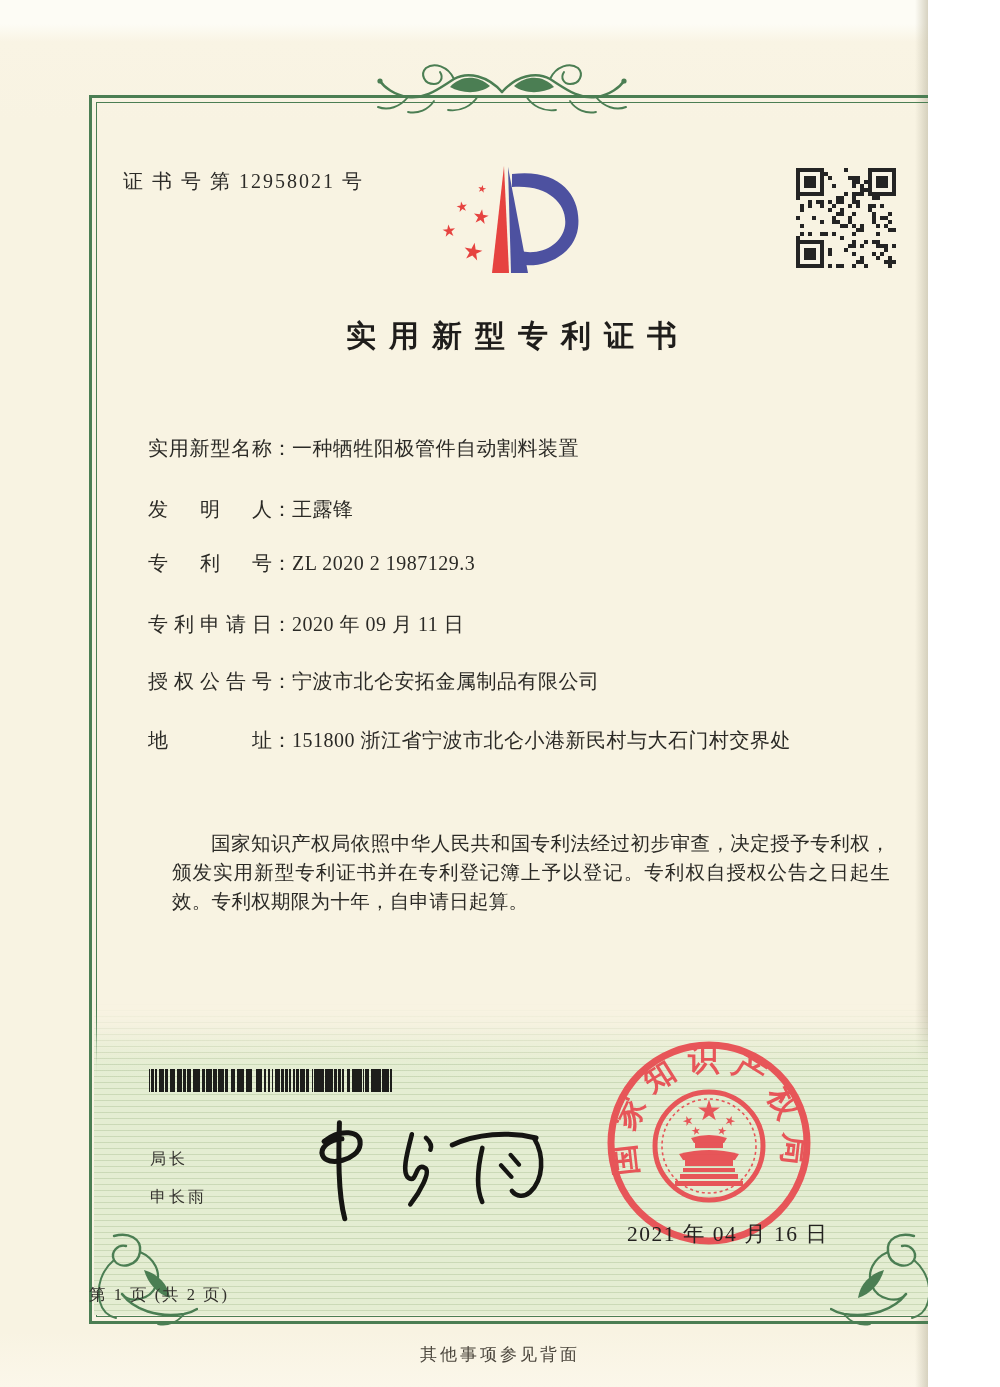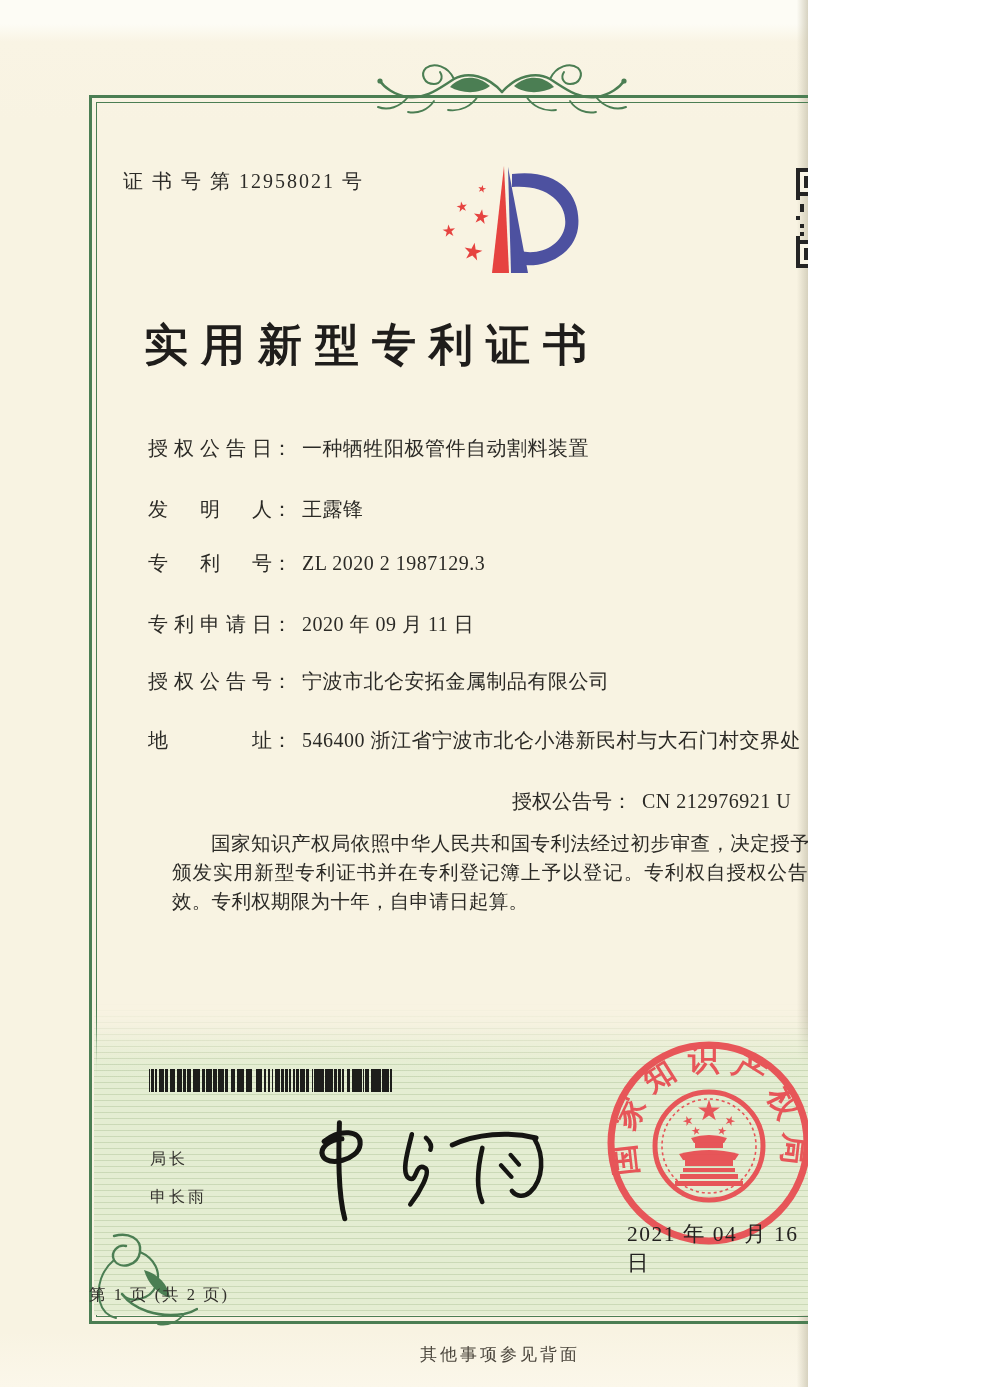--- a/index.html
+++ b/index.html
@@ -1,43 +1,43 @@
 <!DOCTYPE html>
 <html style="--border_green: #4b7e53; --seal_red: #e84a4f; --logo_red: #e64340; --logo_blue: #4d51a0; --paper: #f8f3e2; --tint_green: #e4edd2; --ink: #2b2a26;"><head>
 <meta charset="utf-8">
 <style>
   :root{
     --border_green:#4b7e53; --seal_red:#e84a4f; --logo_red:#e64340;
     --logo_blue:#4d51a0; --paper:#f8f3e2; --tint_green:#e4edd2; --ink:#2b2a26;
   }
   html,body{margin:0;padding:0;background:#fff;}
   .photo{
-    position:relative;width:808px;height:1387px;overflow:hidden;
+    position:relative;width:928px;height:1387px;overflow:hidden;
     font-family:"Liberation Serif","DejaVu Serif",serif;color:var(--ink);
     background:
       linear-gradient(90deg, rgba(210,205,185,0) 98.6%, rgba(205,200,180,.8) 100%),
       linear-gradient(180deg,#fdfcf5 0px,#fdfcf5 24px,#f9f4e4 42px,var(--paper) 120px,var(--paper) 96%,#fbf7ea 100%);
   }
   
   .frame{position:absolute;left:89px;top:95px;width:845px;height:1223px;
     border:3px solid var(--border_green);}
   .frame::after{content:"";position:absolute;inset:4px;border:1px solid var(--border_green);}
   
   .green-panel{position:absolute;left:94px;top:1004px;width:836px;height:311px;
     background:
       repeating-linear-gradient(180deg, rgba(128,158,102,.25) 0 1px, rgba(128,158,102,0) 1px 6px),
       linear-gradient(180deg, rgba(228,237,210,0) 0, rgba(228,237,210,.9) 40px, var(--tint_green) 75px);
     -webkit-mask-image:linear-gradient(180deg, rgba(0,0,0,0) 0, #000 60px);
             mask-image:linear-gradient(180deg, rgba(0,0,0,0) 0, #000 60px);}
   .cert-no{position:absolute;left:123px;top:168px;font-size:20px;letter-spacing:2px;color:#2c2b28;}
-  .title{position:absolute;left:89px;top:316px;width:845px;text-align:left;
-    font-size:44px;font-weight:bold;letter-spacing:13px;text-indent:13px;color:#1f1d1b;padding-left:42px;}
+  .title{position:absolute;left:89px;top:316px;width:845px;text-align:center;
+    font-size:30px;font-weight:bold;letter-spacing:13px;text-indent:13px;color:#1f1d1b;}
   .row{position:absolute;left:148px;white-space:nowrap;font-size:20px;color:var(--ink);}
   .f-label{display:inline-block;width:124px;text-align:justify;text-align-last:justify;}
-  .f-value{margin-left:10px;letter-spacing:.5px;text-align:center;}
+  .f-value{letter-spacing:.5px;text-align:center;}
   .grant2{left:512px;}
   .paras{position:absolute;left:142px;top:829px;width:718px;font-size:19.5px;
     line-height:29px;text-align:justify;color:var(--ink);margin-left:30px;}
   .paras p{margin:0;text-indent:2em;letter-spacing:.3px;}
   .signer{position:absolute;left:150px;top:1140px;font-size:16px;line-height:38px;
     letter-spacing:3px;color:#34332e;}
   .seal-date{position:absolute;left:627px;top:1219px;font-size:21.5px;letter-spacing:1.5px;color:#232220;}
   .page-no{position:absolute;left:89px;top:1284px;width:845px;text-align:left;
     font-size:16.5px;letter-spacing:2px;color:#33322d;}
   .back-note{position:absolute;left:0;top:1343px;width:1000px;text-align:center;
@@ -235,41 +235,38 @@
       <rect x="78" y="6" width="20" height="20" fill="#f8f4e6"></rect>
       <rect x="82" y="10" width="12" height="12" fill="#242424"></rect>
       <rect x="2" y="74" width="28" height="28" fill="#242424"></rect>
       <rect x="6" y="78" width="20" height="20" fill="#f8f4e6"></rect>
       <rect x="10" y="82" width="12" height="12" fill="#242424"></rect>
     </svg>
 
   <div class="title">实用新型专利证书</div>
 
   <div class="row" style="top:435px">
-    <span class="f-label">授权公告日</span><span>：</span><span class="f-value">一种牺牲阳极管件自动割料装置</span>
+    <span class="f-label">实用新型名称</span><span>：</span><span class="f-value">一种牺牲阳极管件自动割料装置</span>
   </div>
   <div class="row" style="top:496px">
     <span class="f-label">发明人</span><span>：</span><span class="f-value">王露锋</span>
   </div>
   <div class="row" style="top:550px">
     <span class="f-label">专利号</span><span>：</span><span class="f-value">ZL 2020 2 1987129.3</span>
   </div>
   <div class="row" style="top:611px">
     <span class="f-label">专利申请日</span><span>：</span><span class="f-value">2020 年 09 月 11 日</span>
   </div>
   <div class="row" style="top:668px">
     <span class="f-label">授权公告号</span><span>：</span><span class="f-value">宁波市北仑安拓金属制品有限公司</span>
   </div>
   <div class="row" style="top:727px">
-    <span class="f-label">地址</span><span>：</span><span class="f-value">546400 浙江省宁波市北仑小港新民村与大石门村交界处</span>
-  </div>
-
-  <div class="row grant2" style="top:788px">
-    <span>授权公告号</span><span>：</span><span class="f-value">CN 212976921 U</span>
-  </div>
+    <span class="f-label">地址</span><span>：</span><span class="f-value">151800 浙江省宁波市北仑小港新民村与大石门村交界处</span>
+  </div>
+
 
   <div class="paras">
     <p>国家知识产权局依照中华人民共和国专利法经过初步审查，决定授予专利权，颁发实用新型专利证书并在专利登记簿上予以登记。专利权自授权公告之日起生效。专利权期限为十年，自申请日起算。</p>
   </div>
 
   <svg class="abs" style="left:149px;top:1069px" width="246" height="23" viewBox="0 0 246 23" id="barcode">
       <rect x="0" y="0" width="1" height="23" fill="#1d1d1b"></rect>
       <rect x="2" y="0" width="3" height="23" fill="#1d1d1b"></rect>
       <rect x="6" y="0" width="2" height="23" fill="#1d1d1b"></rect>
       <rect x="7" y="0" width="1" height="23" fill="#1d1d1b"></rect>

